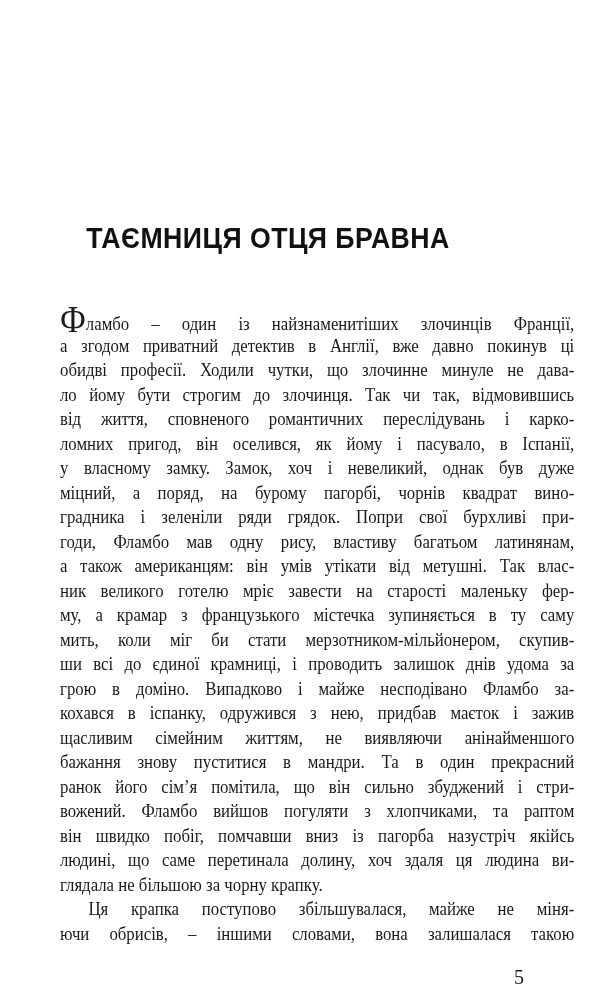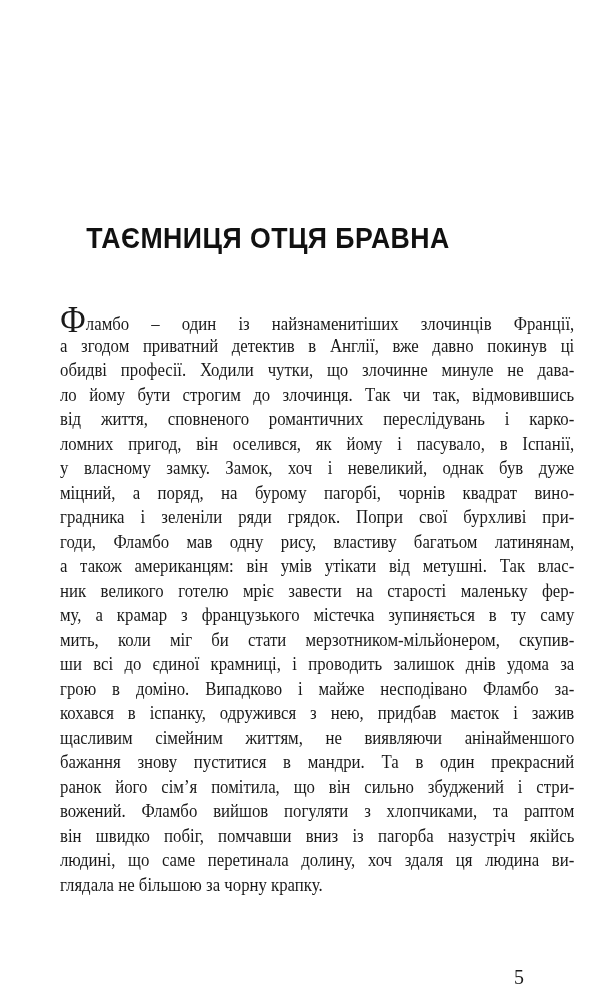--- a/index.html
+++ b/index.html
@@ -102,16 +102,20 @@
       <span class="line">кохався в іспанку, одружився з нею, придбав маєток і зажив</span>
       <span class="line">щасливим сімейним життям, не виявляючи анінайменшого</span>
       <span class="line">бажання знову пуститися в мандри. Та в один прекрасний</span>
       <span class="line">ранок його сім’я помітила, що він сильно збуджений і стри-</span>
       <span class="line">вожений. Фламбо вийшов погуляти з хлопчиками, та раптом</span>
       <span class="line">він швидко побіг, помчавши вниз із пагорба назустріч якійсь</span>
       <span class="line">людині, що саме перетинала долину, хоч здаля ця людина ви-</span>
       <span class="line last">глядала не більшою за чорну крапку.</span>
     </div>
 
+    <div>
+      <span class="line indent">Ця крапка поступово збільшувалася, майже не міня-</span>
+      <span class="line">ючи обрисів, – іншими словами, вона залишалася такою</span>
+    </div>
   </div>
 
   <div class="pagenum">5</div>
 </div>
 
 </body></html>

